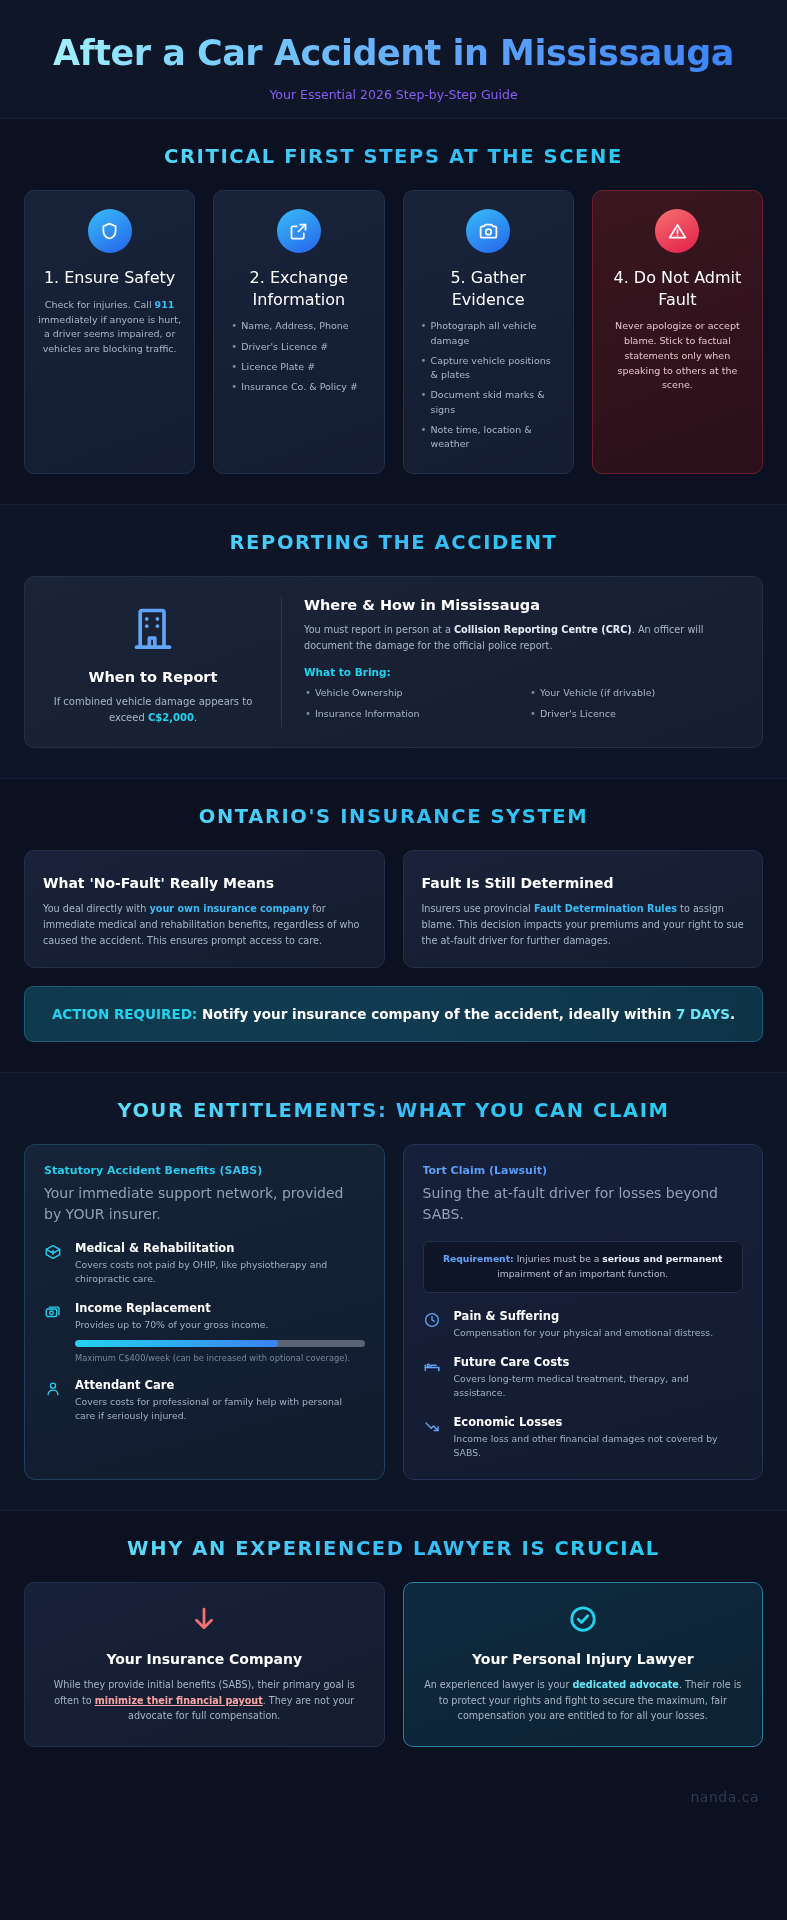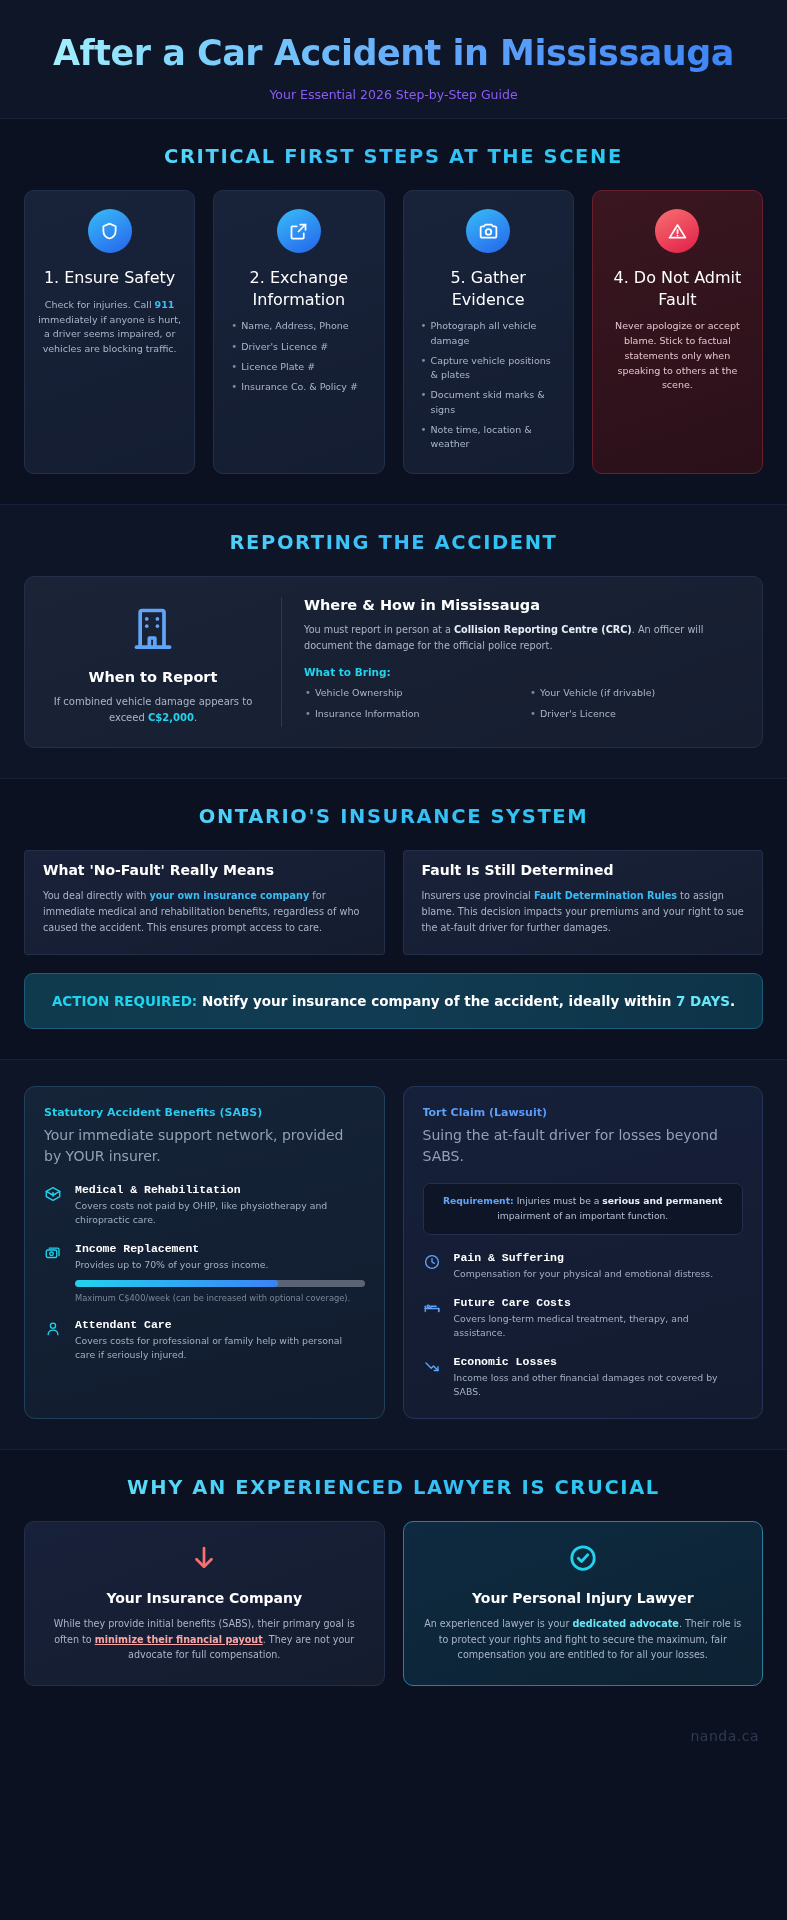--- a/index.html
+++ b/index.html
@@ -113,22 +113,22 @@
     padding-left: 11px; position: relative; margin-bottom: 6px;
   }
   .bring-cols li::before { content: "•"; position: absolute; left: 1px; top: -1px; color: #7c8aa1; font-size: 10px; }
 
   
   .two-cards { display: flex; gap: 18px; }
   .info-card {
     flex: 1;
     background: linear-gradient(160deg, #19223a 0%, #141c2e 100%);
     border: 1px solid #232f49;
-    border-radius: 3px;
-    padding: 11px 18px 18px;
+    border-radius: 10px;
+    padding: 24px 18px 18px;
   }
   .info-card h4 { font-size: 14px; font-weight: bold; color: #fff; margin-bottom: 10px; }
   .info-card p { font-size: 9.7px; line-height: 1.65; color: #aab6c8; }
   .info-card p b { color: #38bdf8; font-weight: bold; }
 
   
   .action-banner {
     margin-top: 18px;
     background: linear-gradient(100deg, #0f3a4d 0%, #113b52 50%, #0d3347 100%);
     border: 1px solid #1c5c78;
@@ -183,21 +183,21 @@
   }
   .req-box .lbl { color: #60a5fa; font-weight: bold; }
   .req-box b { color: #e8eef7; font-weight: bold; }
   .benefit { display: flex; gap: 11px; margin-bottom: 15px; }
   .benefit:last-child { margin-bottom: 0; }
   .benefit-icon { flex: 0 0 20px; padding-top: 2px; }
   .benefit-icon svg { width: 18px; height: 18px; fill: none; stroke-width: 1.8; stroke-linecap: round; stroke-linejoin: round; }
   .sabs .benefit-icon svg { stroke: #22d3ee; }
   .tort .benefit-icon svg { stroke: #60a5fa; }
   .benefit-body { flex: 1; }
-  .benefit-title { font-size: 11.5px; font-weight: bold; color: #ffffff; margin-bottom: 3px; font-family: Liberation Mono, monospace; }
+  .benefit-title { font-size: 11.5px; font-weight: bold; color: #ffffff; margin-bottom: 3px; }
   .benefit-text { font-size: 9.3px; line-height: 1.5; color: #a3b0c2; }
   .bar-track {
     height: 7px; border-radius: 4px; background: #5b6475;
     margin: 8px 0 6px; overflow: hidden;
   }
   .bar-fill {
     height: 100%; width: 70%; border-radius: 4px;
     background: linear-gradient(90deg, #22d3ee 0%, #3b82f6 100%);
   }
   .bar-note { font-size: 8.3px; color: #7b8799; }
@@ -354,20 +354,21 @@
         <h4>Fault Is Still Determined</h4>
         <p><span>Insurers use provincial </span><b>Fault Determination Rules</b><span> to assign blame. This decision impacts your premiums and your right to sue the at-fault driver for further damages.</span></p>
       </div>
     </div>
     <div class="action-banner">
       <span class="lead">ACTION REQUIRED:</span><span> Notify your insurance company of the accident, ideally within </span><span class="days">7 DAYS</span><span>.</span>
     </div>
   </div>
 
   <div class="section alt">
+    <div class="section-title">YOUR ENTITLEMENTS: WHAT YOU CAN CLAIM</div>
     <div class="ent-row">
 
       <div class="ent-card sabs">
         <div class="ent-title cyan">Statutory Accident Benefits (SABS)</div>
         <div class="ent-sub">Your immediate support network, provided by YOUR insurer.</div>
 
         <div class="benefit">
           <div class="benefit-icon">
             <svg viewBox="0 0 24 24">
                 <path d="M3 8.5l9-5 9 5-9 5z"></path>

